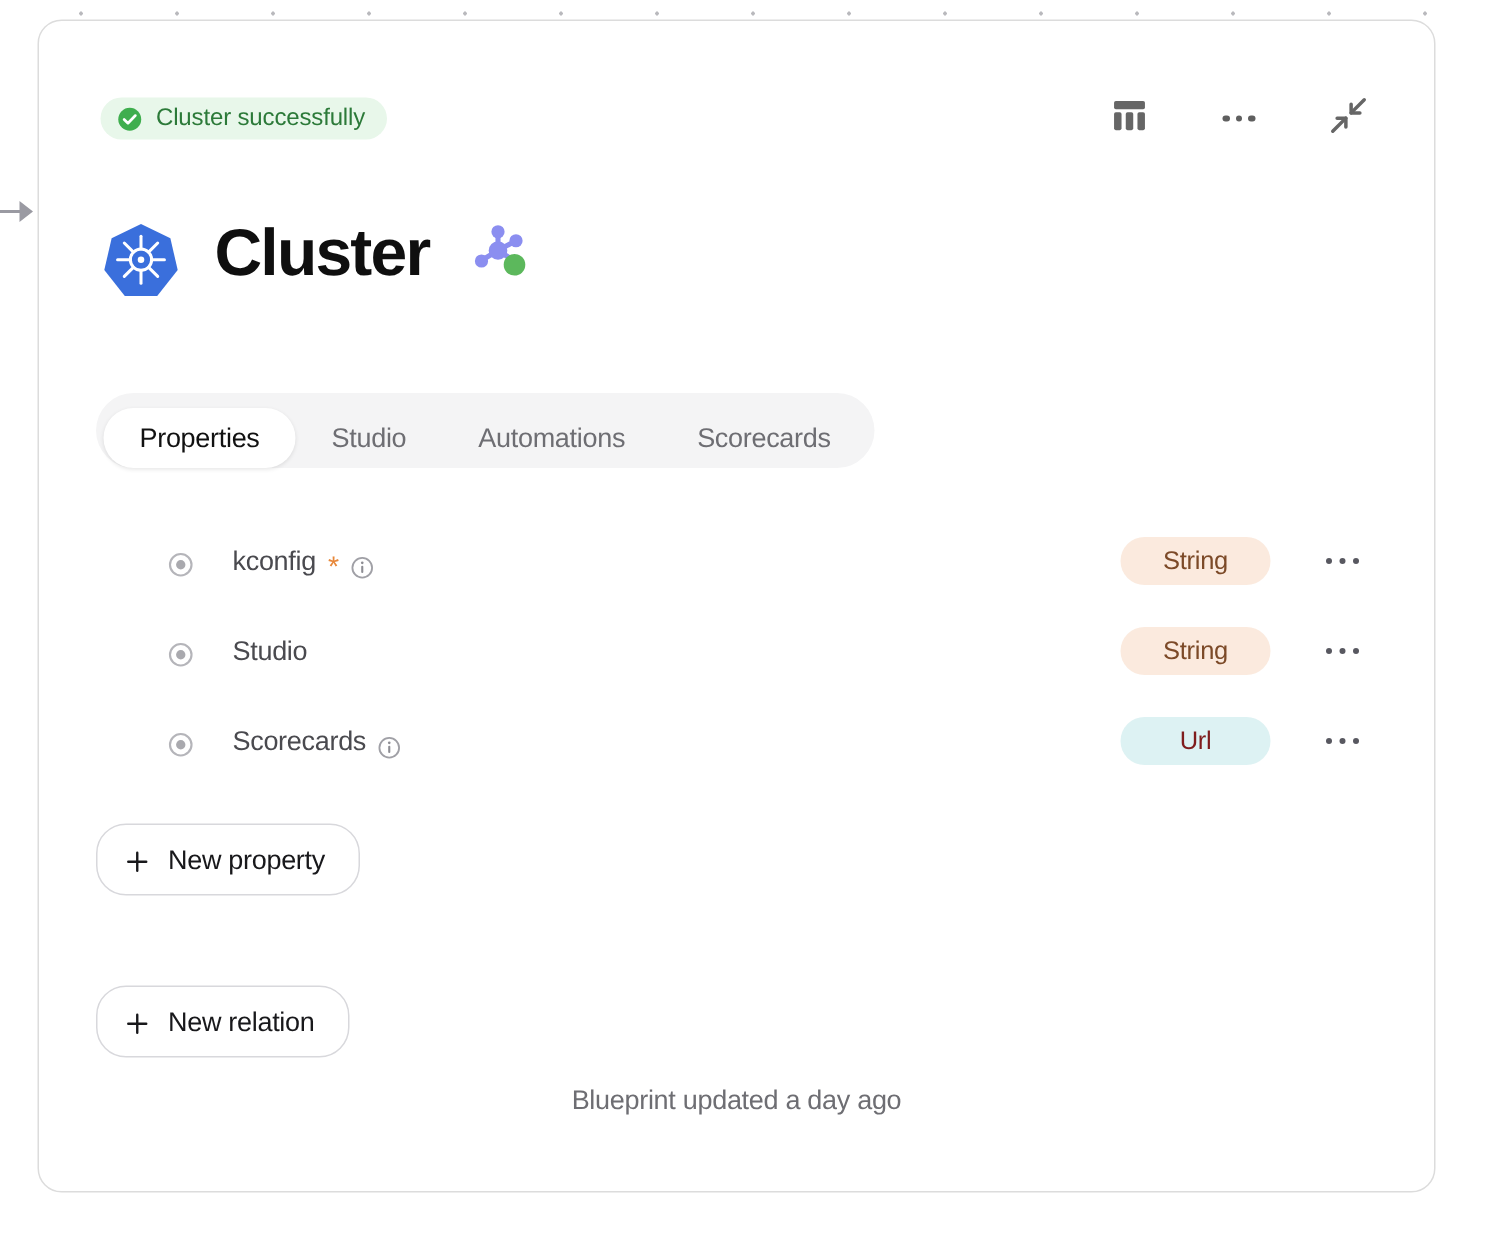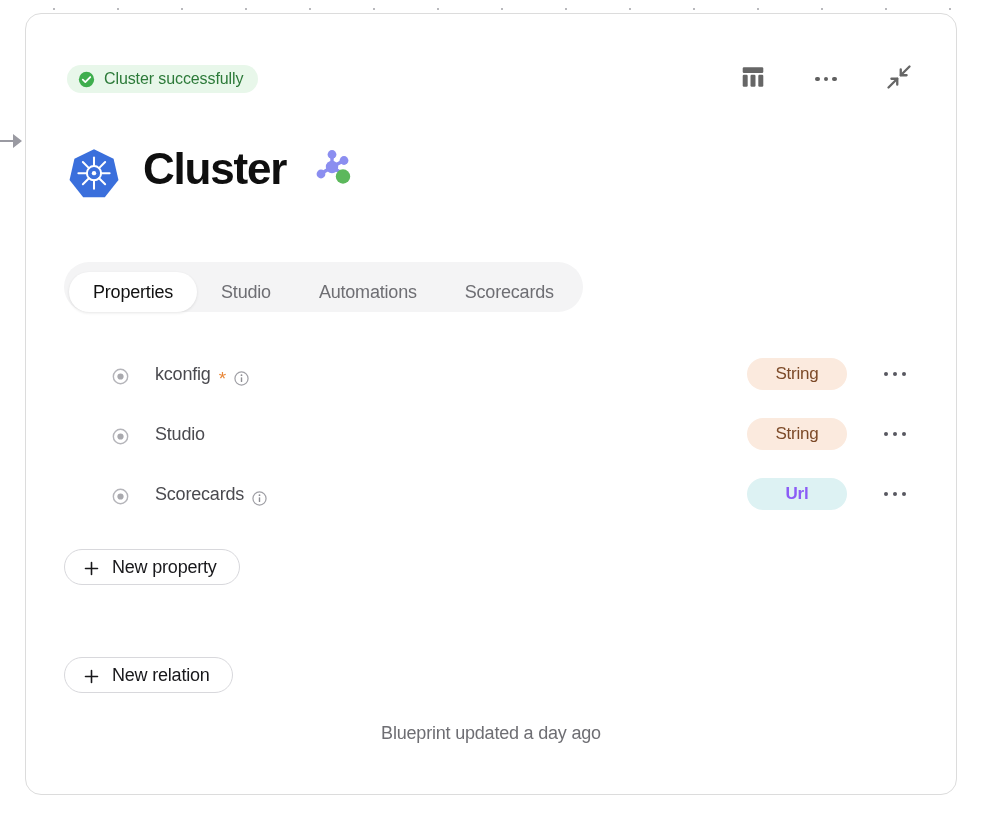--- a/index.html
+++ b/index.html
@@ -221,42 +221,42 @@
     padding: 0 14px;
     display: flex;
     align-items: center;
     justify-content: center;
     border-radius: 16px;
     font-size: 17px;
     letter-spacing: -0.2px;
     box-sizing: border-box;
   }
   .type-badge.string { background: #fbeade; color: #7c4a28; }
-  .type-badge.url    { background: #ddf2f3; color: #8b5cf6; font-weight: bold; }
+  .type-badge.url    { background: #ddf2f3; color: #7f1d1d; }
   .row-menu {
     width: 44px;
     height: 36px;
     display: flex;
     align-items: center;
     justify-content: center;
     cursor: pointer;
     margin-left: 26px;
   }
   .row-menu i {
     width: 4.5px; height: 4.5px;
     border-radius: 50%;
     background: #585860;
     display: block;
     margin: 0 2.3px;
   }
 
   
   .pill-btn {
     position: absolute;
-    height: 36px;
+    height: 48px;
     display: inline-flex;
     align-items: center;
     gap: 13px;
     padding: 0 22px 0 19px;
     background: #ffffff;
     border: 1px solid #d8d8dc;
     border-radius: 20px;
     font-size: 18px;
     color: #18181b;
     letter-spacing: -0.2px;

